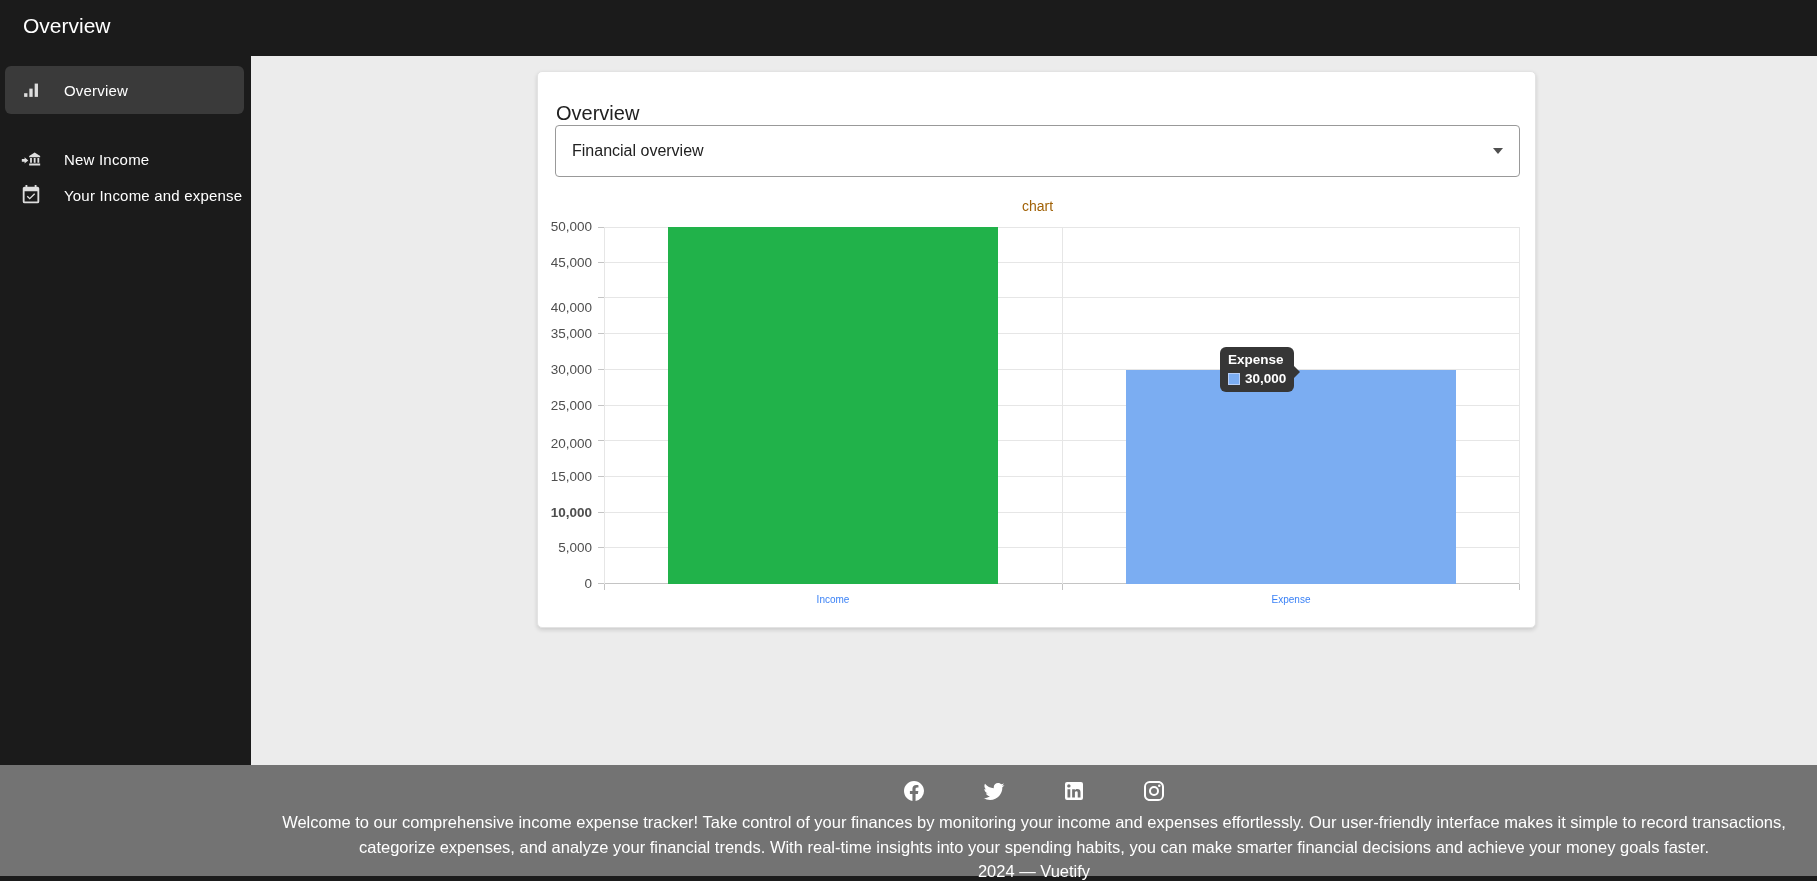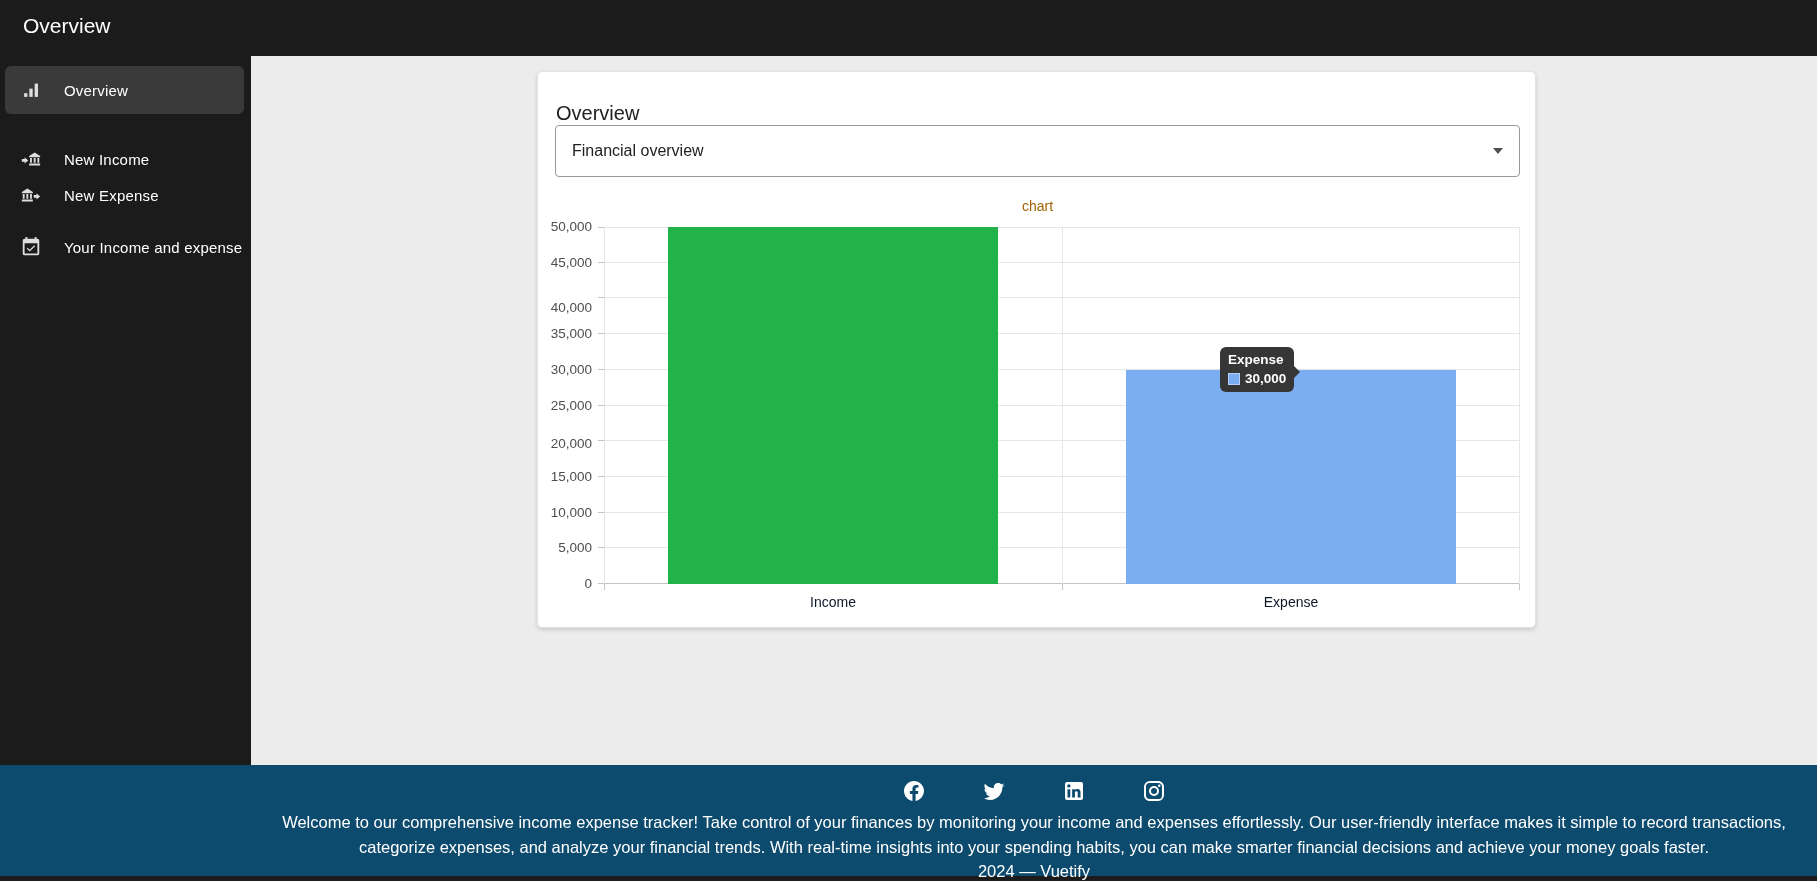--- a/index.html
+++ b/index.html
@@ -40,33 +40,33 @@
   .plot{position:absolute;left:66px;top:155px;width:916px;height:357px;}
 
   .gridline{position:absolute;left:0;width:100%;height:1px;background:#e6e6e6;z-index:0;}
   .gridline.baseline{background:#c4c4c4;}
   .vline{position:absolute;top:0;width:1px;height:100%;background:#e6e6e6;z-index:0;}
   .ytick{position:absolute;left:-6px;width:6px;height:1px;background:#c4c4c4;}
   .xtick{position:absolute;top:100%;width:1px;height:6px;background:#c4c4c4;}
   .ylabel{position:absolute;right:calc(100% + 12px);height:18px;line-height:18px;
           font-size:13.5px;color:#4e4e4e;white-space:nowrap;}
   .xlabel{position:absolute;top:calc(100% + 10px);transform:translateX(-50%);
-          font-size:14px;color:#0f172a;}
+          font-size:10px;color:#3b82f6;}
   .bar{position:absolute;bottom:0;z-index:2;}
 
   .tooltip{position:absolute;left:616px;top:120px;background:#363636;border-radius:6px;
            padding:5px 8px 6px 8px;color:#fff;z-index:5;}
   .tt-title{font-size:13.5px;font-weight:bold;white-space:nowrap;}
   .tt-row{display:flex;align-items:center;gap:5px;margin-top:4px;font-size:13.5px;font-weight:bold;}
   .tt-swatch{width:12px;height:12px;border:1.5px solid #b7cff7;box-sizing:border-box;}
   .tt-caret{position:absolute;right:-6px;top:19px;width:0;height:0;
             border-top:6px solid transparent;border-bottom:6px solid transparent;border-left:6px solid #363636;}
 
   
-  .footer{position:absolute;left:0;top:765px;width:100%;height:111px;background:#0c4a6e;color:#fff;}
+  .footer{position:absolute;left:0;top:765px;width:100%;height:111px;background:#737373;color:#fff;}
   .footer-inner{margin-left:251px;width:1566px;text-align:center;}
   .social{display:flex;justify-content:center;gap:56px;padding-top:14px;}
   .social a{display:block;width:24px;height:24px;}
   .social svg{width:24px;height:24px;fill:#ffffff;}
   .desc{width:1538px;margin:7px auto 0 auto;font-size:16.5px;line-height:24.5px;color:#ffffff;}
   .copy{margin:0;font-size:16.5px;line-height:24px;color:#ffffff;}
   .copy b{font-weight:normal;}
 </style>
 </head>
 <body>
@@ -92,28 +92,20 @@
       <span class="nav-icon">
         <svg viewBox="0 0 24 24">
             <path d="M2,15V12H5V10L9,13.5L5,17V15H2M22,8.7V10H10V8.7L16,5L22,8.7M10,17H22V19H10V17M15,11H17V16H15V11M11,11H13V16H11V11M19,11H21V16H19V11Z"></path>
           </svg>
       </span>
       <span class="nav-label">New Income</span>
     </div>
     <div class="nav-item">
       <span class="nav-icon">
         <svg viewBox="0 0 24 24">
-            <path d="M15,15V12H18V10L22,13.5L18,17V15H15M14,8.7V10H2V8.7L8,5L14,8.7M2,17H14V19H2V17M7,11H9V16H7V11M3,11H5V16H3V11M11,11H13V16H11V11Z"></path>
-          </svg>
-      </span>
-      <span class="nav-label">New Expense</span>
-    </div>
-    <div class="nav-item">
-      <span class="nav-icon">
-        <svg viewBox="0 0 24 24">
             <path d="M19,19H5V8H19M19,3H18V1H16V3H8V1H6V3H5C3.89,3 3,3.9 3,5V19A2,2 0 0,0 5,21H19A2,2 0 0,0 21,19V5A2,2 0 0,0 19,3M16.53,11.06L15.47,10L10.59,14.88L8.47,12.76L7.41,13.82L10.59,17L16.53,11.06Z"></path>
           </svg>
       </span>
       <span class="nav-label">Your Income and expense</span>
     </div>
   </nav>
 
   <main class="content">
     <section class="card">
       <h2 class="card-title">Overview</h2>
@@ -127,21 +119,21 @@
 
       <div class="plot">
           <div class="gridline baseline" style="top: 356px;"></div>
           <div class="ytick" style="top: 356px;"></div>
           <div class="ylabel" style="top: 348px;">0</div>
           <div class="gridline" style="top: 320.3px;"></div>
           <div class="ytick" style="top: 320.3px;"></div>
           <div class="ylabel" style="top: 312.3px;">5,000</div>
           <div class="gridline" style="top: 284.6px;"></div>
           <div class="ytick" style="top: 284.6px;"></div>
-          <div class="ylabel" style="top: 276.6px;">10,000</div>
+          <div class="ylabel" style="top: 276.6px; font-weight: bold;">10,000</div>
           <div class="gridline" style="top: 248.9px;"></div>
           <div class="ytick" style="top: 248.9px;"></div>
           <div class="ylabel" style="top: 240.9px;">15,000</div>
           <div class="gridline" style="top: 213.2px;"></div>
           <div class="ytick" style="top: 213.2px;"></div>
           <div class="ylabel" style="top: 208px;">20,000</div>
           <div class="gridline" style="top: 177.5px;"></div>
           <div class="ytick" style="top: 177.5px;"></div>
           <div class="ylabel" style="top: 169.5px;">25,000</div>
           <div class="gridline" style="top: 141.8px;"></div>

